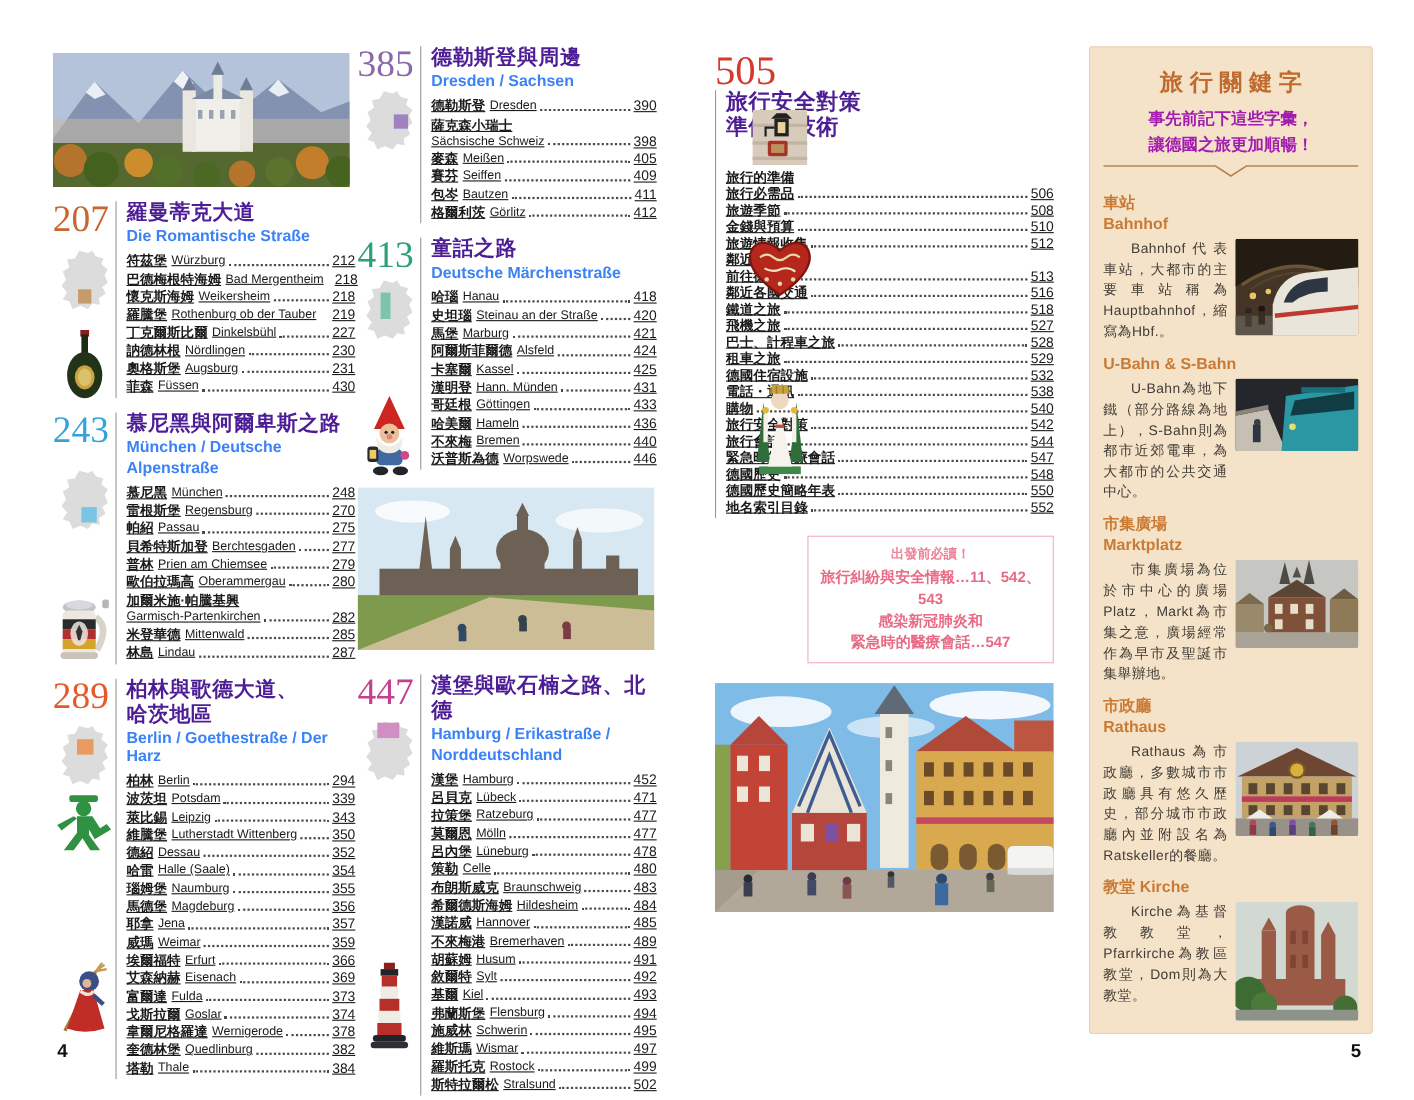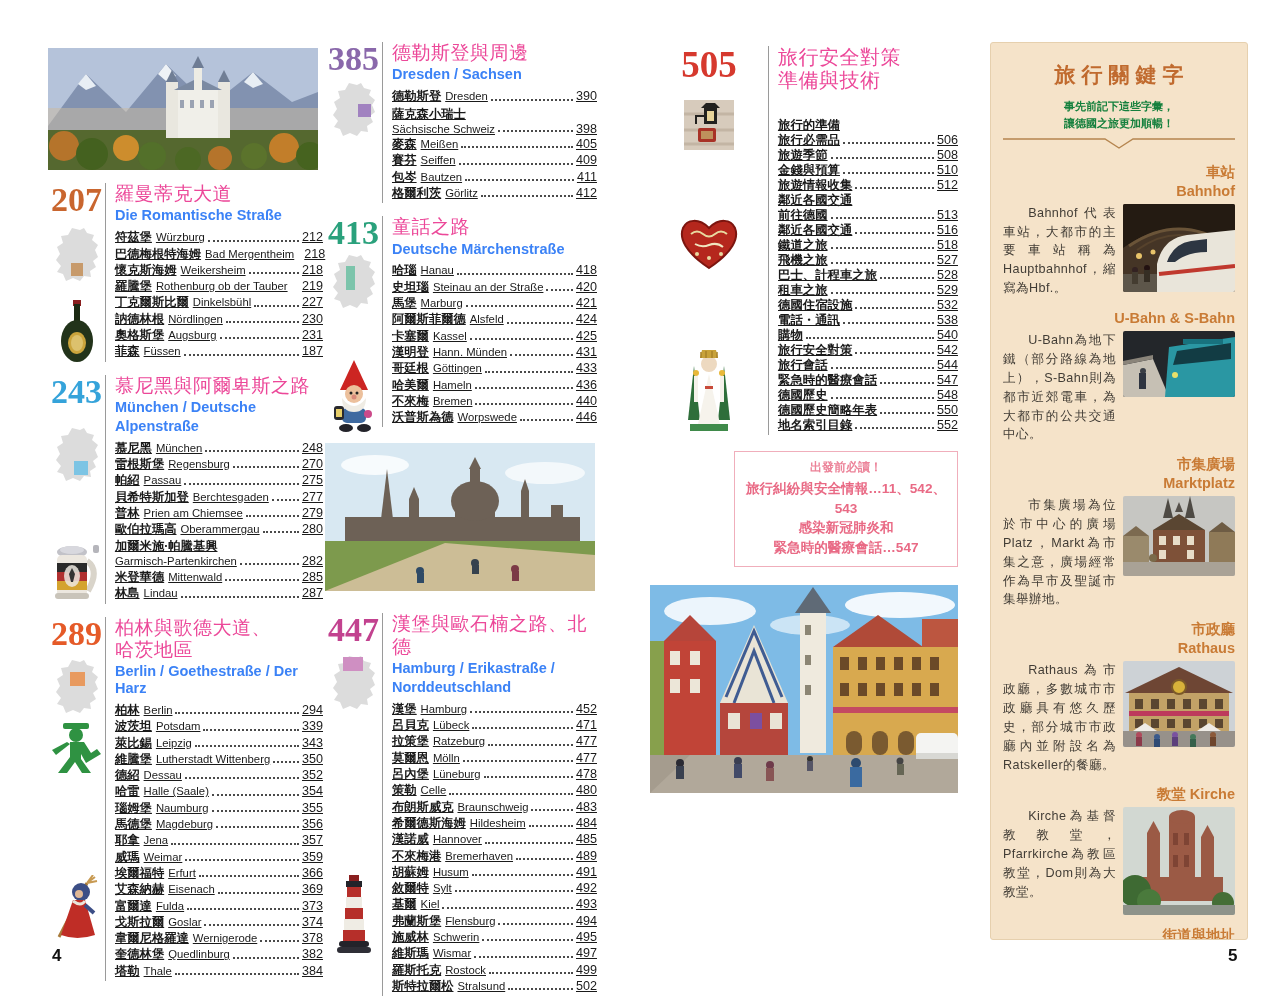--- a/index.html
+++ b/index.html
@@ -4,25 +4,25 @@
 <style>
   html,body{margin:0;padding:0;background:#ffffff;}
   .canvas{position:relative;width:1285px;height:1000px;background:#fff;overflow:hidden;
           font-family:"Liberation Sans","DejaVu Sans",sans-serif;color:#1a1a1a;}
   .col{position:absolute;}
   
   .section{display:flex;margin-top:13px;}
   .gutter{flex:none;position:relative;}
   #col0 .gutter,#col1 .gutter{width:57px;}
   #col2 .gutter{width:118px;}
-  .sec-num{font-family:"Liberation Serif","DejaVu Serif",serif;font-size:34px;line-height:.95;text-align:center;padding-top:1px;font-weight:bold;}
+  .sec-num{font-family:"Liberation Serif","DejaVu Serif",serif;font-size:34px;line-height:.95;padding-top:1px;}
   #col2 .sec-num{font-size:37px;}
   .gicon{position:absolute;left:0;width:100%;display:flex;justify-content:center;}
   .sec-body{flex:1;border-left:1px solid #9a9a9a;padding-left:9px;padding-bottom:2px;min-width:0;}
-  .sec-title{font-size:19px;font-weight:400;line-height:1.18;letter-spacing:.5px;color:#ec4899;}
+  .sec-title{font-size:19px;font-weight:700;line-height:1.18;letter-spacing:.5px;color:#4c1d95;}
   #col2 .sec-title{font-size:20px;line-height:1.15;}
   .sec-sub{font-size:14.5px;font-weight:700;line-height:1.16;margin-top:2px;color:#3b82f6;}
   .entries{margin-top:5px;text-decoration:underline;}
   #col2 .entries{margin-top:26px;}
   .row{display:flex;align-items:flex-end;min-height:16.3px;line-height:16.3px;font-size:12.3px;}
   #col2 .row{min-height:15px;line-height:15px;font-size:12.4px;}
   .row .zh{font-weight:700;white-space:nowrap;}
   .row .de{margin-left:4px;font-size:11.3px;white-space:nowrap;}
   .leader{flex:1;margin:0 3px 4px 3px;border-bottom:2px dotted #4a4a4a;min-width:4px;}
   .leader.off{border-bottom:none;}
@@ -32,36 +32,36 @@
   .hdr .zh{font-weight:700;}
   
   .photo{position:relative;overflow:hidden;}
   .photo svg{display:block;width:100%;height:100%;}
   .neuschwanstein-photo{width:270px;height:122px;margin-top:0;}
   .dresden-photo{width:270px;height:148px;margin-top:16px;}
   .rothenburg-photo{width:308px;height:208px;margin-top:18px;}
   #col0 .photo:first-child{margin-top:0;}
   #col1 .section:first-child{margin-top:4px;}
   #col1 .section:last-child{margin-top:22px;}
-  #col2 .section:first-child{margin-top:6px;}
+  #col2 .section:first-child{margin-top:6px;flex-direction:column;}
   
   .notice{margin:16px 0 0 84px;width:224px;box-sizing:border-box;border:1px solid #f0aebb;
           padding:7px 4px 8px;text-align:center;}
   .notice .n1{font-size:12px;font-weight:700;color:#ec8399;margin-bottom:3px;}
   .notice .nb{font-size:13.6px;font-weight:700;color:#e96a85;line-height:1.45;}
   
   .sidebar{position:absolute;left:990px;top:42px;width:258px;height:898px;box-sizing:border-box;
            background:#f5e3c9;border:1px solid #e6d0ae;border-radius:3px;
            padding:16px 12px 0 12px;overflow:hidden;}
   .sb-title{margin:2px 0 9px;text-align:center;font-size:21px;font-weight:700;
             letter-spacing:6px;padding-left:6px;color:#c06a2e;}
-  .sb-sub{margin:0;text-align:center;font-size:11px;font-weight:700;color:#15803d;line-height:1.5;}
+  .sb-sub{margin:0;text-align:center;font-size:15px;font-weight:700;color:#a21caf;line-height:1.5;}
   .divider{margin:5px 0 9px;text-align:center;}
   .kw{margin-bottom:11px;}
-  .kw-title{color:#c97b35;font-weight:700;font-size:14.5px;line-height:1.3;margin-bottom:3px;text-align:right;}
+  .kw-title{color:#c97b35;font-weight:700;font-size:14.5px;line-height:1.3;margin-bottom:3px;}
   .kw-flex{display:flex;gap:7px;align-items:flex-start;}
   .kw-text{flex:1;font-size:12.6px;color:#413c35;line-height:1.5;text-align:justify;
            text-indent:2em;letter-spacing:.4px;min-width:0;}
   .kw-img{flex:none;width:112px;overflow:hidden;border-radius:2px;}
   .kw-img svg{display:block;width:100%;height:100%;}
   
   .pagenum{position:absolute;top:946px;font-size:17px;font-weight:700;color:#111;}
 </style>
 </head>
 <body>
@@ -162,21 +162,21 @@
             <div class="row">
               <span class="zh">奧格斯堡</span>
               <span class="de">Augsburg</span>
               <span class="leader"></span>
               <span class="pg">231</span>
             </div>
             <div class="row">
               <span class="zh">菲森</span>
               <span class="de">Füssen</span>
               <span class="leader"></span>
-              <span class="pg">187</span>
+              <span class="pg">430</span>
             </div>
           </div>
         </div>
       </div>
       <div class="section">
         <div class="gutter">
           <div class="sec-num" style="color: rgb(53, 163, 218);">243</div>
           <div class="gicon" style="top: 52px;">
             <svg width="46" height="56" viewBox="0 0 46 56">
               <path d="M18,1 26,3 30,1 33,6 40,8 38,13 44,18 41,23 44,30 39,34 42,40 36,44 37,50 30,49 26,54 19,51 12,54 9,47 3,45 7,39 2,33 6,27 3,20 9,16 7,9 14,8 Z" fill="#dcdcdc"></path>

